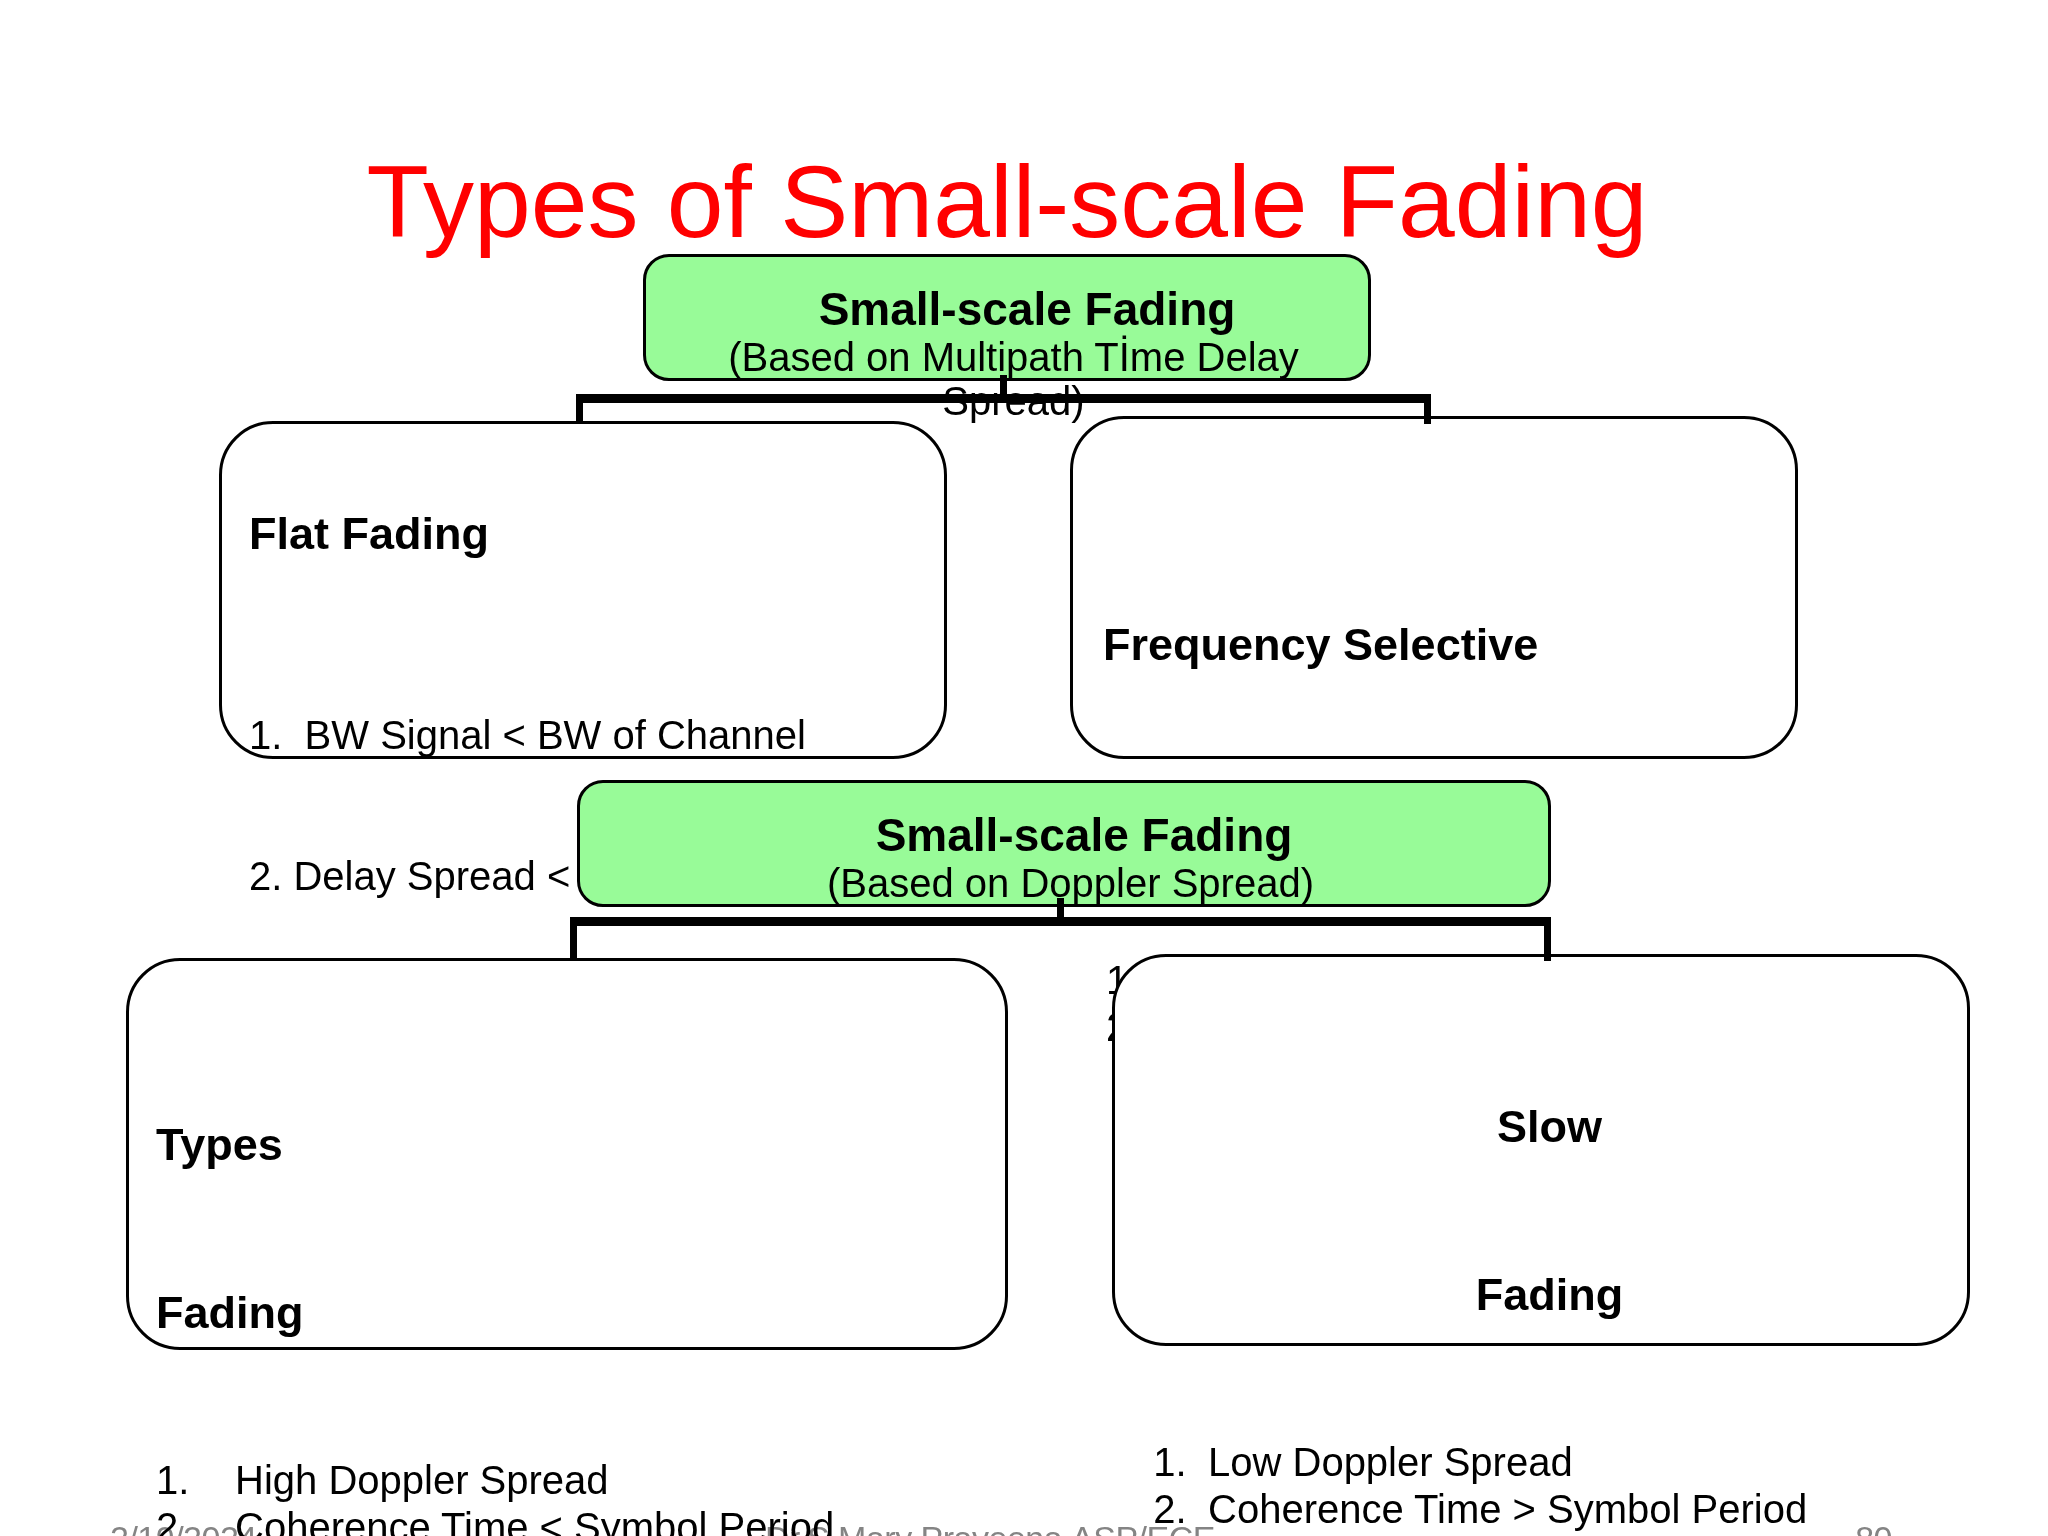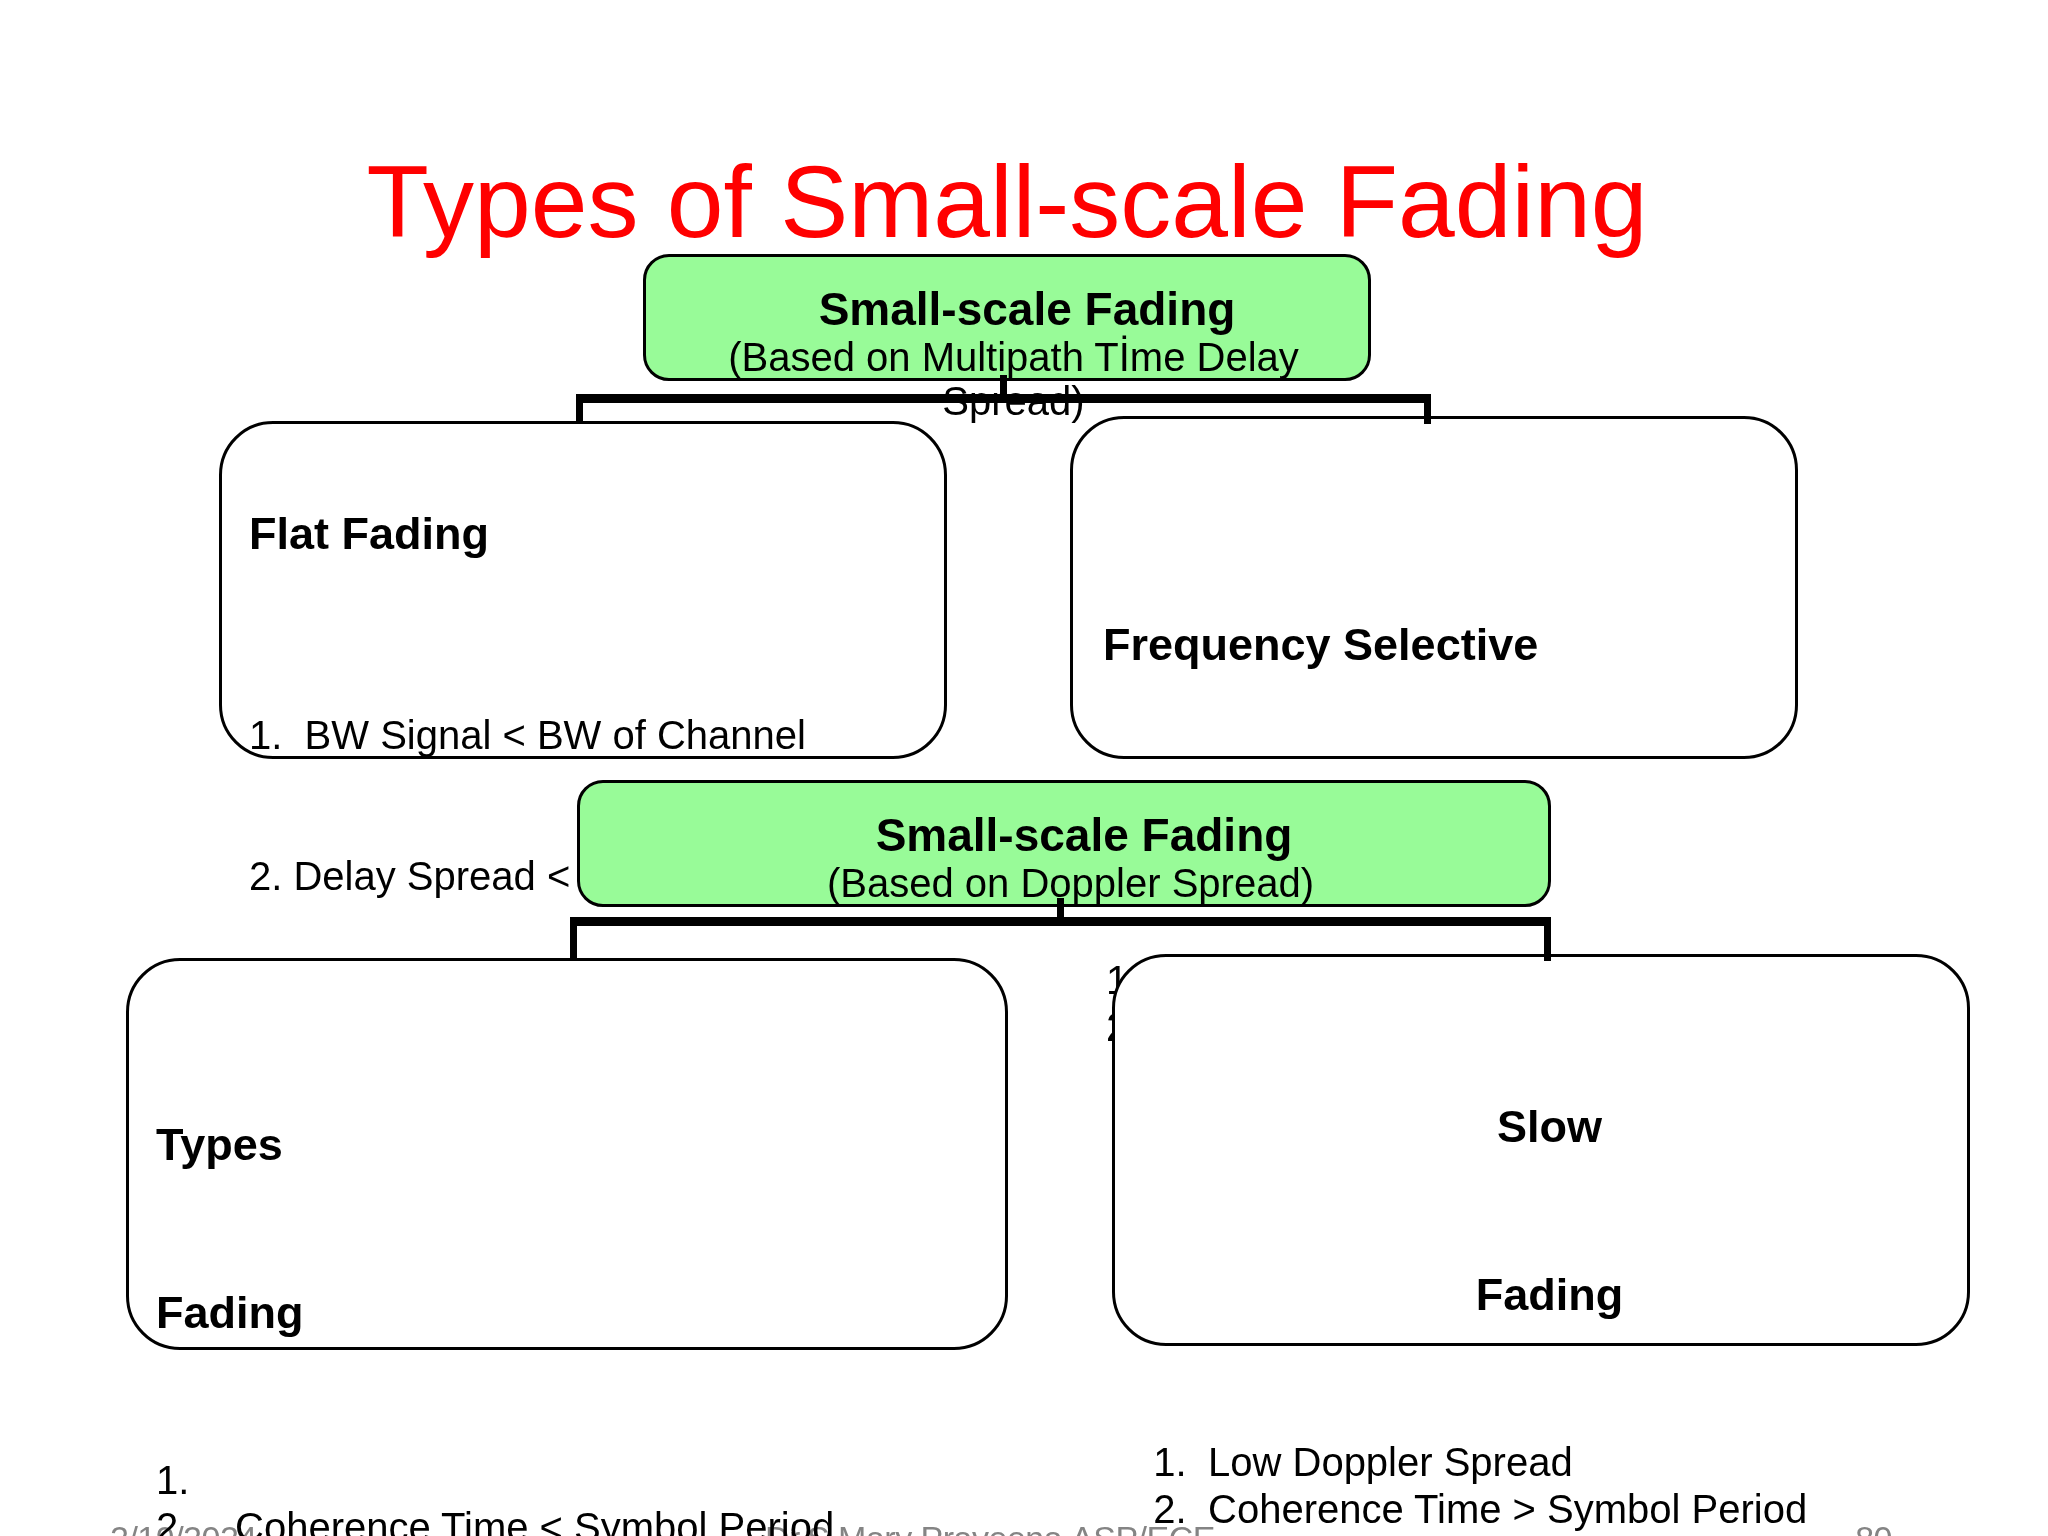--- a/index.html
+++ b/index.html
@@ -149,20 +149,21 @@
   <div class="connector" id="c2-drop-right"></div>
 
   <div class="wbox" id="fast-box">
     <div class="wbox-title">
       <div>Types</div>
       <div>Fading</div>
     </div>
     <div class="items">
       <div class="item">
         <span class="num">1.</span>
+        <span class="txt">High Doppler Spread</span>
       </div>
       <div class="item">
         <span class="num">2.</span>
         <span class="txt">Coherence Time &lt; Symbol Period</span>
       </div>
 
     </div>
   </div>
 
   <div class="wbox" id="slow-box">

